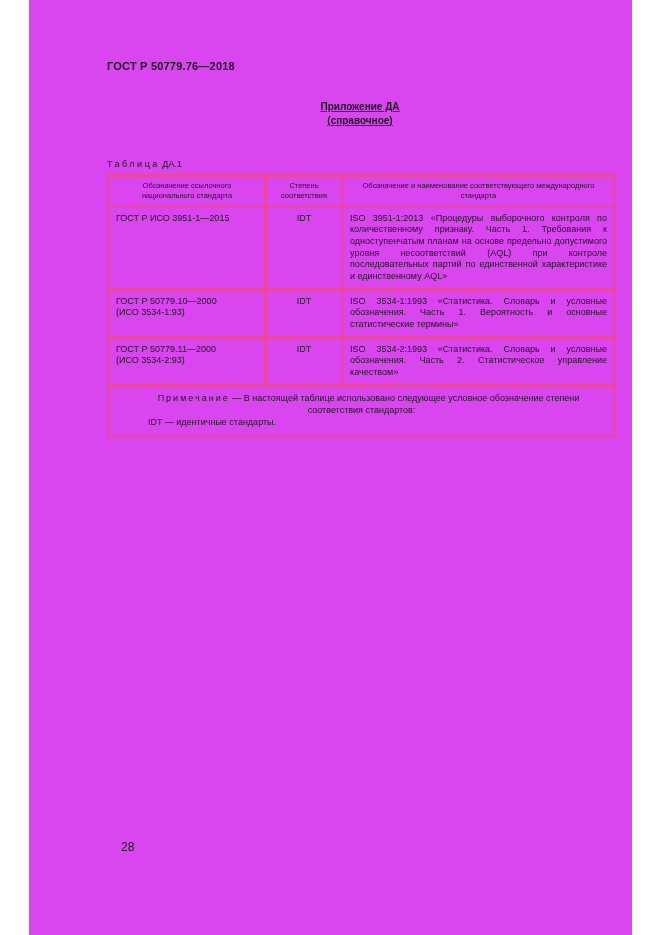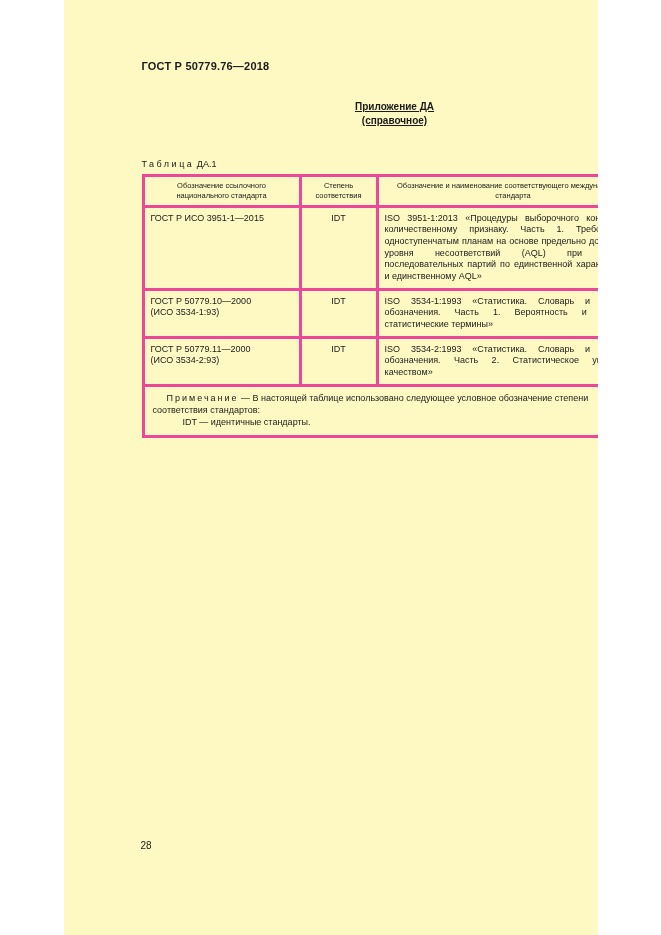--- a/index.html
+++ b/index.html
@@ -1,22 +1,22 @@
 <!DOCTYPE html>
 <html><head>
 <meta charset="utf-8">
 <style>
   * { margin: 0; padding: 0; box-sizing: border-box; }
   html, body { background: #ffffff; }
   .page {
     position: relative;
-    width: 534px;
+    width: 603px;
     height: 935px;
     margin: 0 auto;
-    background: #fef9c3;
+    background: #d946ef;
     font-family: "Liberation Sans", sans-serif;
     color: #1a1a1a;
     overflow: hidden;
   }
   .content {
     position: absolute;
     left: 78px;
     top: 60px;
     width: 506px;
   }
@@ -86,28 +86,28 @@
     font-size: 9px;
     line-height: 1.3;
     padding: 5px 6px;
     text-align: justify;
   }
   td.note-cell {
     font-size: 9px;
     line-height: 1.35;
     padding: 5px 8px 7px 8px;
   }
-  .note-p1 { text-indent: 14px; }
+  .note-p1 { text-indent: 14px; text-align: center; }
   .note-label { letter-spacing: 2px; }
   .note-p2 { padding-left: 30px; }
   .page-number {
     position: absolute;
-    left: 77px;
+    left: 92px;
     top: 840px;
-    font-size: 10px;
+    font-size: 12px;
   }
 </style>
 </head>
 <body>
 
 <div class="page">
   <div class="content">
 
     <div class="doc-header">ГОСТ Р 50779.76—2018</div>
 

